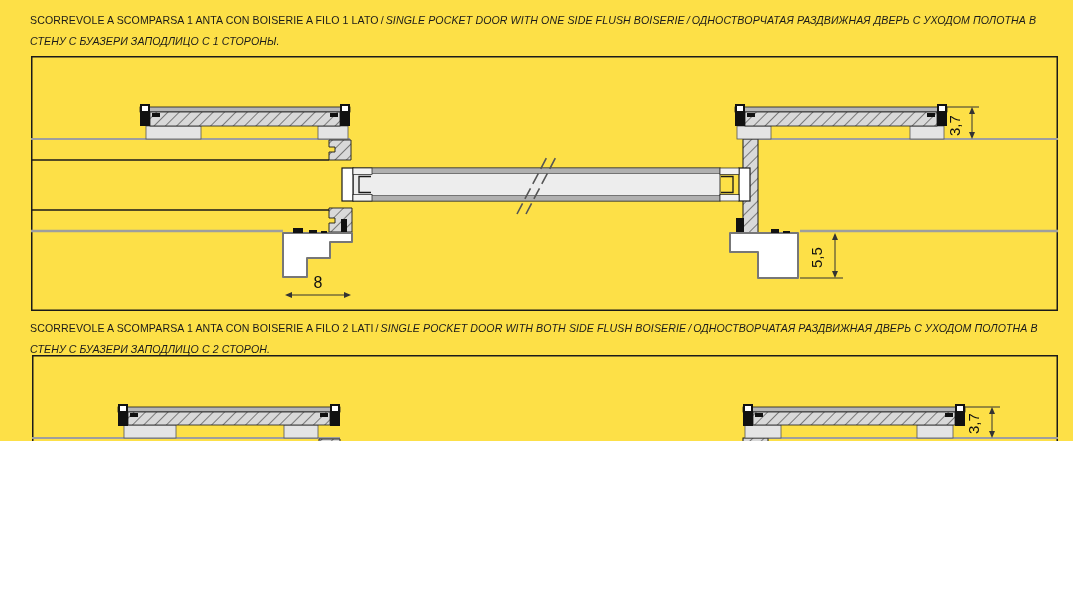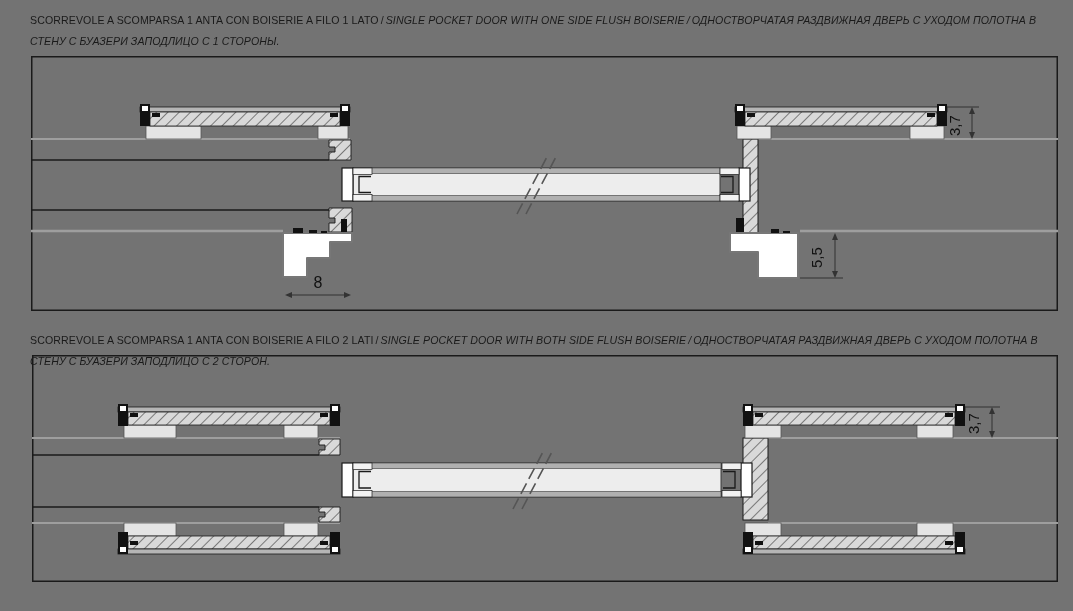--- a/index.html
+++ b/index.html
@@ -1,17 +1,17 @@
 <!DOCTYPE html>
 <html><head>
 <meta charset="utf-8">
 <style>
   html,body{margin:0;padding:0;background:#fff;}
   #stage{
-    position:relative;width:1073px;height:611px;background:#737373;
+    position:relative;width:1073px;height:441px;background:#fde047;
     font-family:"Liberation Sans",sans-serif;color:#111;overflow:hidden;
   }
   .caption{
     position:absolute;left:30px;width:1018px;
     font-size:10.6px;line-height:21px;letter-spacing:.1px;color:#1a1a1a;
   }
   .caption .i{font-style:italic;}
   .caption .sep{margin:0 2px;}
   .drawing{position:absolute;}
   svg text{font-family:"Liberation Sans",sans-serif;fill:#111;}
@@ -124,21 +124,21 @@
       <text transform="translate(791,212) rotate(-90)" font-size="15" stroke="none">5,5</text>
     </g>
     <g stroke="#333" stroke-width="1">
       <line x1="256" y1="239" x2="318" y2="239"></line>
       <polygon points="254,239 261,236 261,242" fill="#333" stroke="none"></polygon>
       <polygon points="320,239 313,236 313,242" fill="#333" stroke="none"></polygon>
       <text x="287" y="232" font-size="16" text-anchor="middle" stroke="none">8</text>
     </g>
   </svg>
 
-  <div class="caption" style="top:330px">
+  <div class="caption" style="top:318px">
     <span>SCORREVOLE A SCOMPARSA 1 ANTA CON BOISERIE A FILO 2 LATI</span><span class="sep">/</span><span class="i">SINGLE POCKET DOOR WITH BOTH SIDE FLUSH BOISERIE</span><span class="sep i">/</span><span class="i">ОДНОСТВОРЧАТАЯ РАЗДВИЖНАЯ ДВЕРЬ С УХОДОМ ПОЛОТНА В СТЕНУ С БУАЗЕРИ ЗАПОДЛИЦО С 2 СТОРОН.</span>
   </div>
 
   <svg class="drawing" style="left:32px;top:355px" width="1026" height="227" viewBox="0 0 1026 227">
     <defs>
       <pattern id="hB" width="8" height="8" patternUnits="userSpaceOnUse" patternTransform="rotate(45)">
         <rect width="8" height="8" fill="#d9d9d9"></rect>
         <line x1="0" y1="0" x2="0" y2="8" stroke="#444" stroke-width="1.3"></line>
       </pattern>
     </defs>

